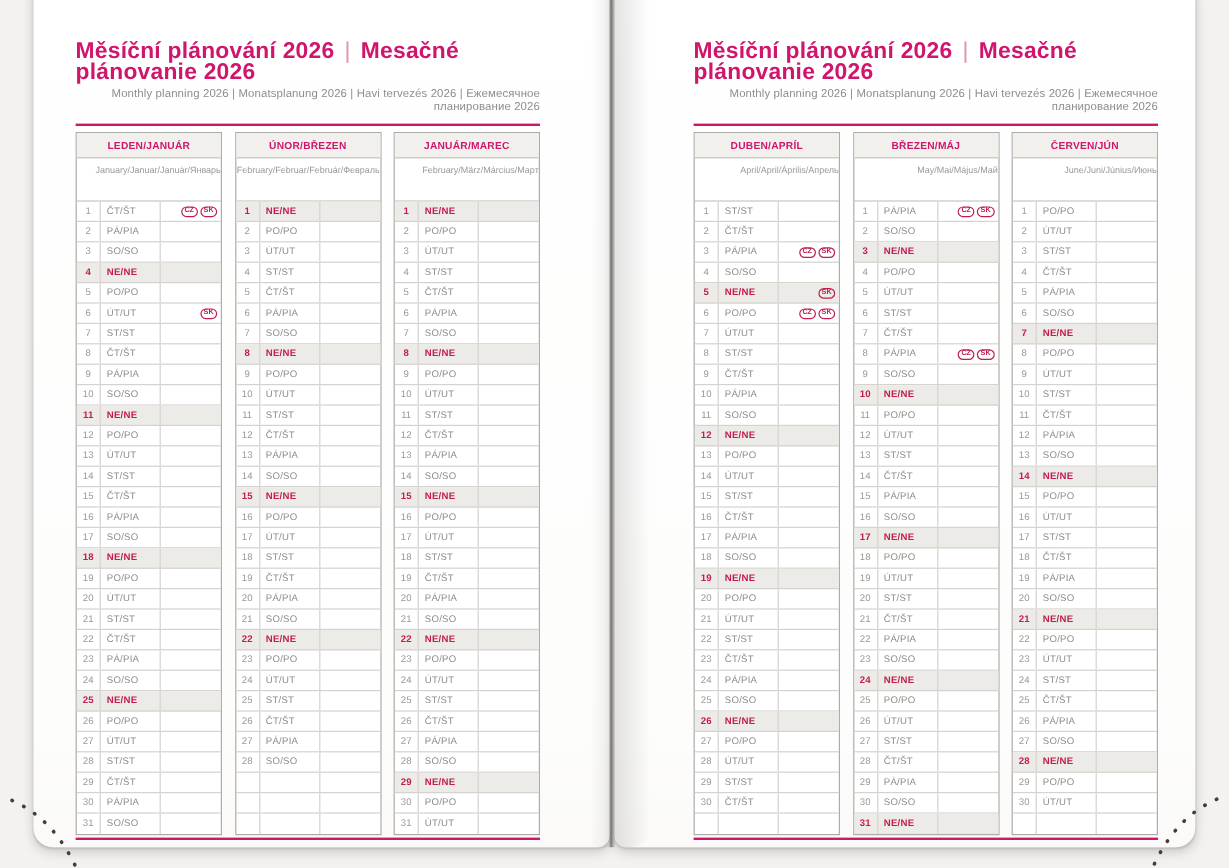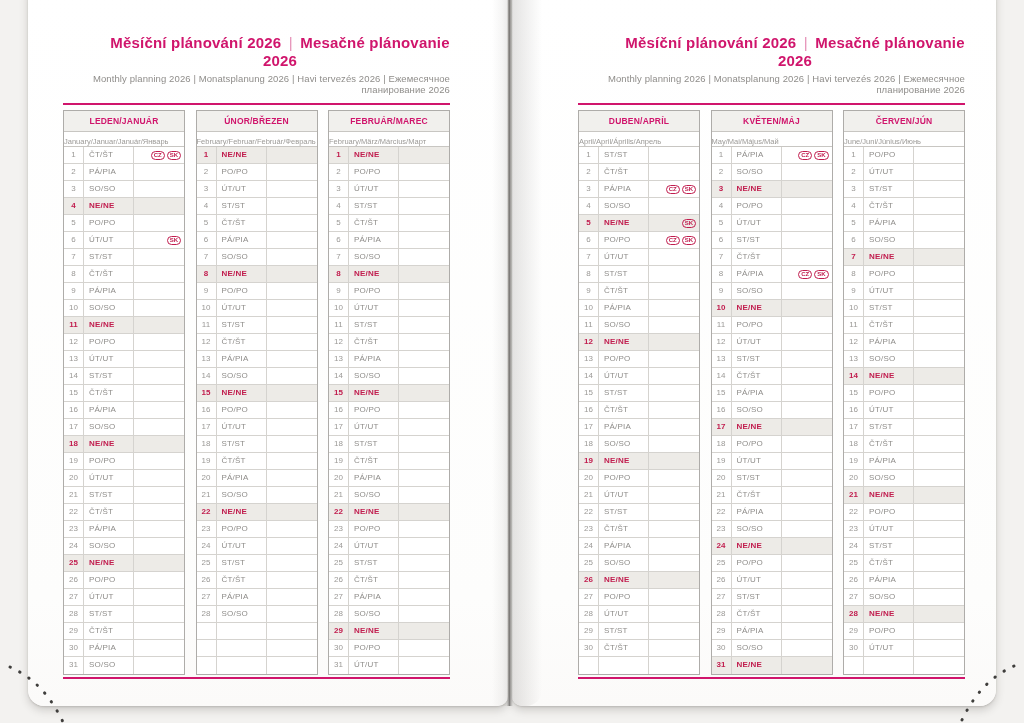--- a/index.html
+++ b/index.html
@@ -33,43 +33,43 @@
     position:absolute; left:507px; top:-10px; width:6px; height:716px; z-index:2;
     background:linear-gradient(to right, rgba(0,0,0,0) 0%, rgba(45,42,40,.55) 40%, rgba(45,42,40,.25) 65%, rgba(0,0,0,0) 100%);
   }
 
   
   .content { position:relative; margin-top:10px; width:387px; }
   .content-left  { margin-left:35px; }
   .content-right { margin-left:66px; }
 
   .page-title {
-    margin-top:44px; text-align:center;
-    font-size:15px; line-height:18px; font-weight:bold;
-    color:var(--pink); letter-spacing:.2px;margin-left:47px;
+    margin-top:44px; 
+    font-size:19px; line-height:18px; font-weight:bold;
+    color:var(--pink); letter-spacing:.2px;
   }
   .page-title .sep { color:#e championship; }
   .page-title .sep { color:#e58fb6; font-weight:normal; padding:0 3px; }
   .page-subtitle {
     margin-top:3px; text-align:right;
     font-size:9.5px; line-height:11px; color:#8f8d8a; letter-spacing:.1px;
   }
   .rule { height:2px; background:var(--pink); }
   .rule-top { margin-top:8px; }
   .rule-bottom { margin-top:2px; }
 
   .months { display:flex; justify-content:space-between; margin-top:5px;border-radius:27px; }
   .month { width:122px; border:1px solid #aeaca9; background:#fff; }
   .m-head {
     height:21px; line-height:20px; text-align:center;
     background:#f1f0ed; border-bottom:1px solid #c8c6c2;
     color:var(--pink); font-weight:bold; font-size:8.5px; letter-spacing:.2px;
   }
   .m-sub {
-    height:15px; line-height:19px; text-align:left;
+    height:36px; line-height:19px; text-align:right;
     border-bottom:1px solid #c8c6c2;
     color:#9c9a97; font-size:7.5px;
   }
   .m-row {
     display:flex; height:17px; line-height:16px;
     border-bottom:1px solid #d5d3cf;
     font-size:8px; color:#8e8c89;
   }
   .m-rows .m-row:last-child { border-bottom:none;justify-content:space-between; }
   .c-num {
@@ -435,21 +435,21 @@
                 <span class="c-note"></span>
               </div>
               <div class="m-row">
                 <span class="c-num"></span>
                 <span class="c-day"></span>
                 <span class="c-note"></span>
               </div>
             </div>
         </div>
         <div class="month">
-          <div class="m-head">FEBRUÁR/MAREC</div>
+          <div class="m-head">JANUÁR/MAREC</div>
           <div class="m-sub">February/März/Március/Март</div>
           <div class="m-rows">
               <div class="m-row sunday">
                 <span class="c-num">1</span>
                 <span class="c-day">NE/NE</span>
                 <span class="c-note"></span>
               </div>
               <div class="m-row">
                 <span class="c-num">2</span>
                 <span class="c-day">PO/PO</span>
@@ -780,21 +780,21 @@
                 <span class="c-note"></span>
               </div>
               <div class="m-row">
                 <span class="c-num"></span>
                 <span class="c-day"></span>
                 <span class="c-note"></span>
               </div>
             </div>
         </div>
         <div class="month">
-          <div class="m-head">KVĚTEN/MÁJ</div>
+          <div class="m-head">BŘEZEN/MÁJ</div>
           <div class="m-sub">May/Mai/Május/Май</div>
           <div class="m-rows">
               <div class="m-row">
                 <span class="c-num">1</span>
                 <span class="c-day">PÁ/PIA</span>
                 <span class="c-note">
                   <span class="badge">CZ</span>
                   <span class="badge">SK</span>
                 </span>
               </div>

